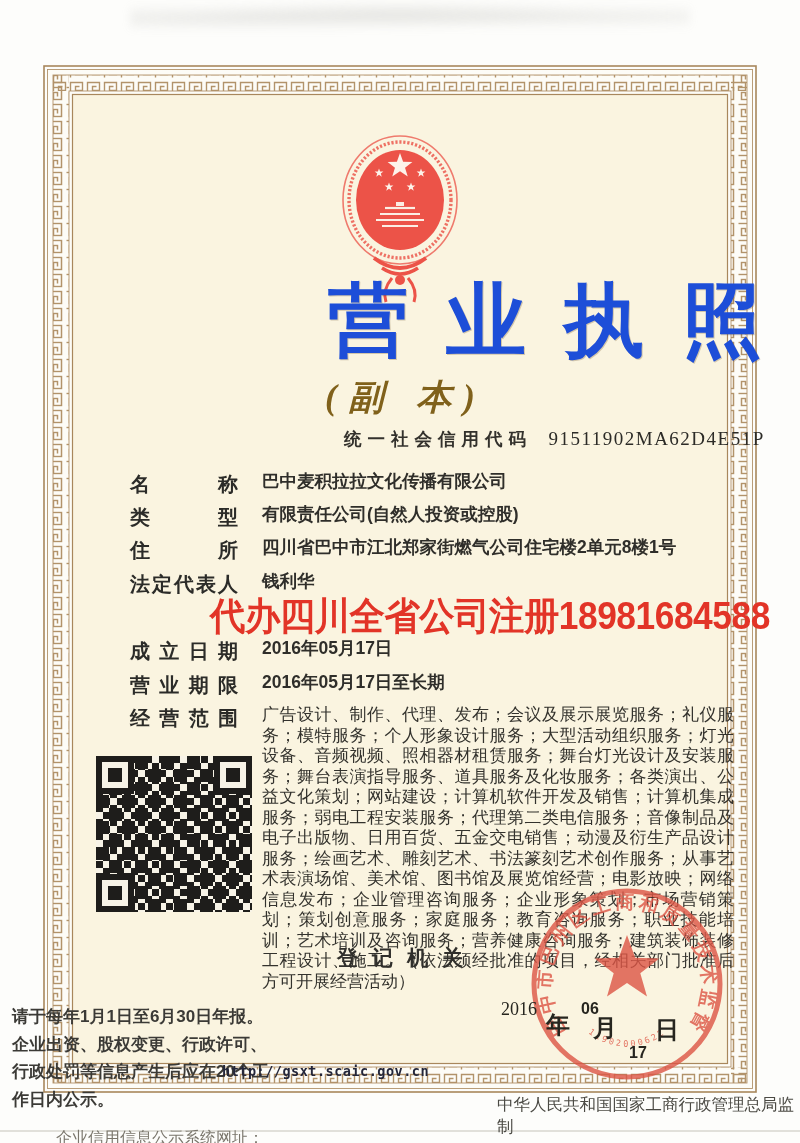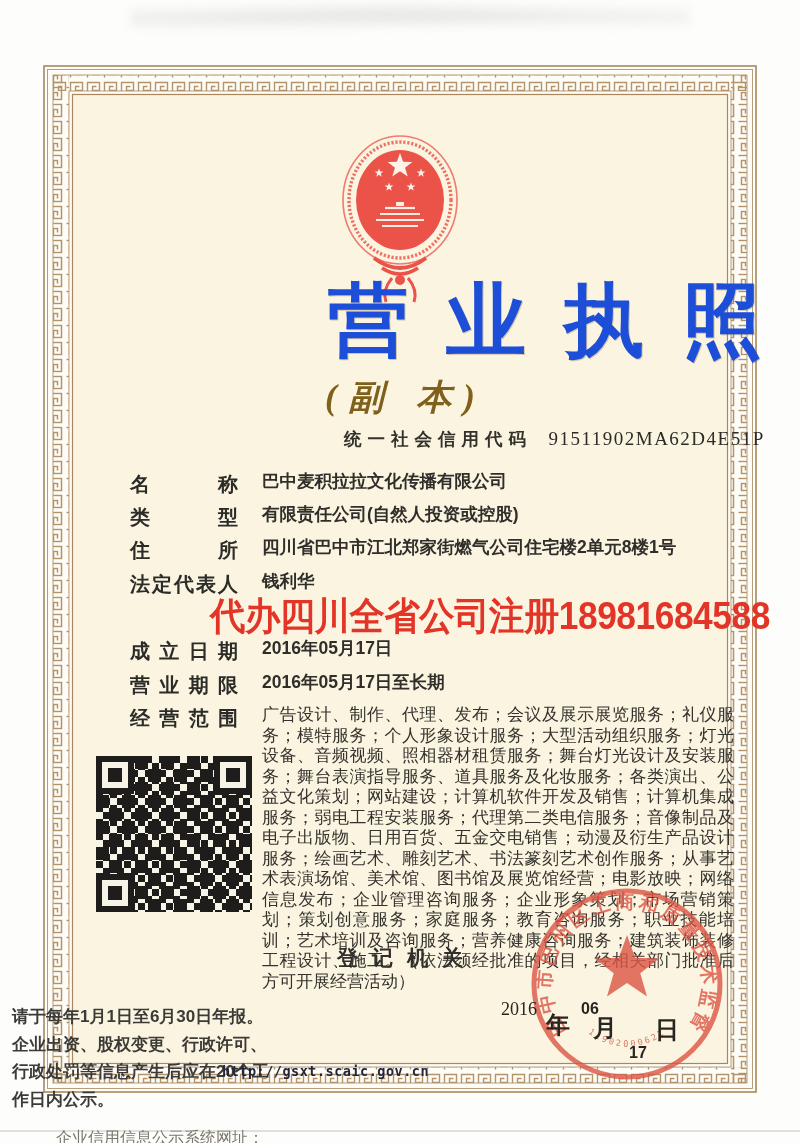--- a/index.html
+++ b/index.html
@@ -207,14 +207,15 @@
 
   <div class="annual">
     <div>请于每年1月1日至6月30日年报。</div>
     <div>企业出资、股权变更、行政许可、</div>
     <div>行政处罚等信息产生后应在20个工</div>
     <div>作日内公示。</div>
   </div>
 
   <div class="url">http://gsxt.scaic.gov.cn</div>
   <div class="footer-left">企业信用信息公示系统网址：</div>
+  <div class="footer-right">中华人民共和国国家工商行政管理总局监制</div>
 
 </div>
 
 </body></html>

